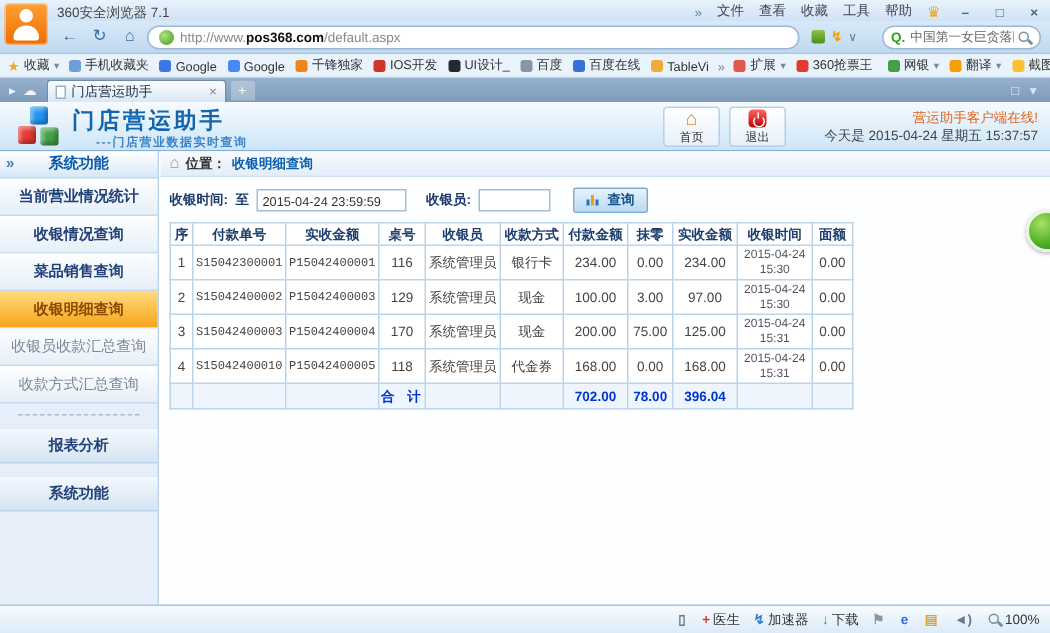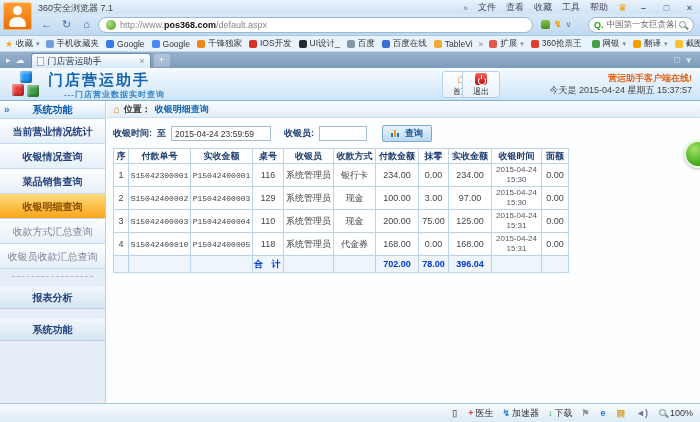--- a/index.html
+++ b/index.html
@@ -73,29 +73,29 @@
   .cube{ position:absolute; width:12px; height:12px; border-radius:2px;
     box-shadow:inset -2px -2px 3px rgba(0,0,0,.3), inset 2px 2px 3px rgba(255,255,255,.45); }
   .cube-blue{ left:10px; top:0; background:#2196f3; }
   .cube-red{ left:2px; top:13px; background:#e53935; }
   .cube-green{ left:17px; top:14px; background:#43a047; }
   .app-title{ position:absolute; left:48px; top:3px; font-size:15px; font-weight:bold; color:#1565ad; letter-spacing:2px; }
   .app-subtitle{ position:absolute; left:64px; top:21px; font-size:8px; font-weight:bold; color:#3d85c6; letter-spacing:1px; }
   .hdr-btn{ position:absolute; top:3px; width:38px; height:27px; background:linear-gradient(#ffffff,#e7f1fb);
     border:1px solid #b5d2ea; border-radius:3px; text-align:center; font-size:8px; color:#333; cursor:pointer; }
   .hdr-btn .ico-row{ height:14px; display:flex; align-items:center; justify-content:center; }
-  #home-btn{ left:442px; } #exit-btn{ left:462px; }
+  #home-btn{ left:442px; } #exit-btn{ left:486px; }
   .home-ico{ color:#e5862a; font-size:13px; font-weight:bold; line-height:12px; }
   .power-ico{ position:relative; display:inline-block; width:12px; height:12px;
     background:linear-gradient(#f66,#b00); border-radius:3px; }
   .power-ico::before{ content:''; position:absolute; left:3px; top:3.5px; width:6px; height:6px;
     border:1px solid #fff; border-radius:50%; border-top-color:transparent; }
   .power-ico::after{ content:''; position:absolute; left:5.5px; top:1.5px; width:1px; height:4px; background:#fff; }
   .hdr-right{ position:absolute; right:8px; top:4px; text-align:right; line-height:12px; }
-  .online{ color:#e2641b; font-weight:bold; }
+  .online{ color:#e2641b; font-weight:normal; }
   .today{ color:#444; }
 
   
   .content{ position:absolute; top:101px; left:0; right:0; bottom:19px; background:#fff; }
   .sidebar{ position:absolute; left:0; top:0; bottom:0; width:106px; background:#e6eff9; border-right:1px solid #b9d2e8; }
   .side-header{ position:relative; height:18px; line-height:18px; text-align:center; font-weight:bold; font-size:10px;
     color:#0a5aac; background:linear-gradient(#ffffff,#d6e8f7); border-bottom:1px solid #c0d7ec; }
   .side-collapse{ position:absolute; left:4px; top:0; color:#3f7fbf; }
   .side-item{ height:25px; line-height:25px; text-align:center; font-size:10px; font-weight:bold; color:#23427a;
     background:linear-gradient(#fdfeff,#e6eff8); border-bottom:1px solid #c6dbee; cursor:pointer; }
@@ -346,23 +346,23 @@
       <div>
 
           <div class="side-item">当前营业情况统计</div>
 
           <div class="side-item">收银情况查询</div>
 
           <div class="side-item">菜品销售查询</div>
 
           <div class="side-item active">收银明细查询</div>
 
+          <div class="side-item muted">收银员收款汇总查询</div>
+
           <div class="side-item muted">收款方式汇总查询</div>
-
-          <div class="side-item muted">收银员收款汇总查询</div>
 
       </div>
       <div class="side-sep"></div>
       <div>
 
           <div class="side-section">报表分析</div>
 
           <div class="side-section">系统功能</div>
 
       </div>
@@ -443,21 +443,21 @@
               <td class="cell-rounding">3.00</td>
               <td class="cell-actual">97.00</td>
               <td class="cell-time">2015-04-24 15:30</td>
               <td class="cell-denom">0.00</td>
             </tr>
 
             <tr>
               <td class="cell-seq">3</td>
               <td class="cell-open-no">S15042400003</td>
               <td class="cell-pay-no">P15042400004</td>
-              <td class="cell-table-no">110</td>
+              <td class="cell-table-no">170</td>
               <td class="cell-cashier">系统管理员</td>
               <td class="cell-pay-method">现金</td>
               <td class="cell-pay-amount">200.00</td>
               <td class="cell-rounding">75.00</td>
               <td class="cell-actual">125.00</td>
               <td class="cell-time">2015-04-24 15:31</td>
               <td class="cell-denom">0.00</td>
             </tr>
 
             <tr>

